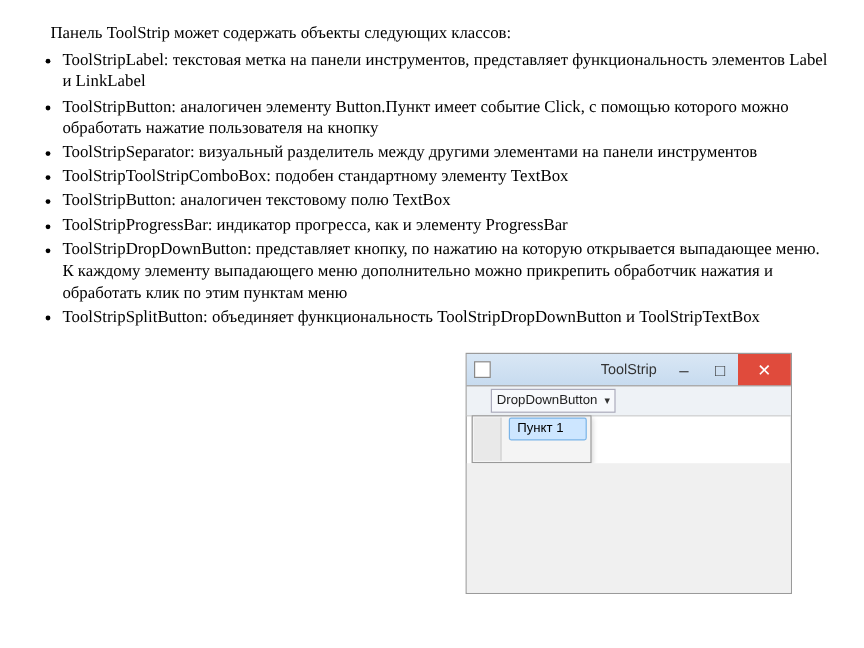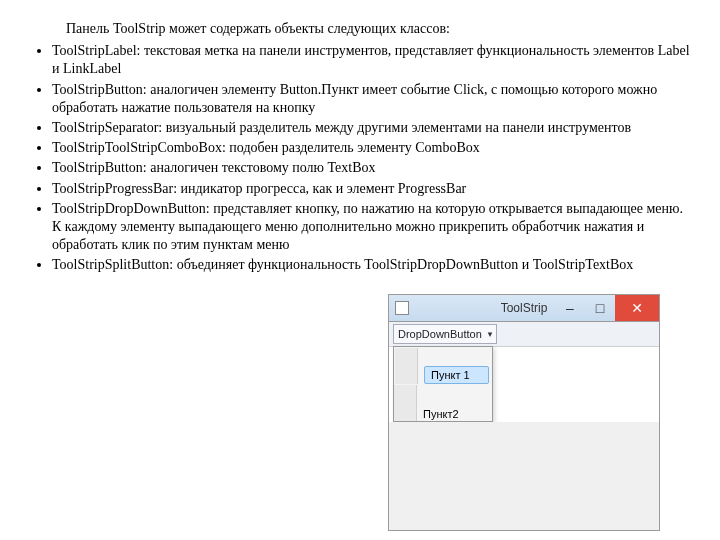--- a/index.html
+++ b/index.html
@@ -8,21 +8,21 @@
     font-family: "Times New Roman", serif;
     font-size: 14px;
     line-height: 1.3;
     color: #000;
     background: #fff;
     width: 720px;
     height: 540px;
     box-sizing: border-box;
   }
   .intro {
-    margin-left: 36px;
+    margin-left: 12px;
     margin-bottom: 4px;
   }
   ul {
     margin: 0 0 12px 0;
     padding-left: 22px;
   }
   li {
     margin-bottom: 2px;
   }
   .shot-wrap {
@@ -82,21 +82,21 @@
     color: #fff;
     width: 44px;
     font-size: 14px;
   }
   .toolbar {
     height: 24px;
     background: #eef2f6;
     border-bottom: 1px solid #cfcfcf;
     display: flex;
     align-items: center;
-    padding-left: 4px;
+    padding-left: 20px;
   }
   .dd-btn {
     display: flex;
     align-items: center;
     border: 1px solid #aab;
     background: #f7f9fc;
     height: 18px;
     padding: 0 4px;
     font-size: 11px;
     color: #222;
@@ -109,21 +109,21 @@
   .dd-menu {
     border: 1px solid #999;
     background: #f4f4f4;
     width: 98px;
     margin-left: 4px;
     margin-top: -1px;
     box-shadow: 2px 2px 4px rgba(0,0,0,0.15);
   }
   .dd-item {
     display: flex;
-    align-items: flex-end;
+    align-items: flex-start;
     height: 36px;
     font-size: 11px;
   }
   .dd-gutter {
     width: 22px;
     height: 100%;
     background: #e9e9e9;
     border-right: 1px solid #d0d0d0;
     margin-right: 6px;
   }
@@ -144,23 +144,23 @@
 </style>
 </head>
 <body>
 
 <div class="intro">Панель ToolStrip может содержать объекты следующих классов:</div>
 
 <ul>
   <li>ToolStripLabel: текстовая метка на панели инструментов, представляет функциональность элементов Label и LinkLabel</li>
   <li>ToolStripButton: аналогичен элементу Button.Пункт имеет событие Click, с помощью которого можно обработать нажатие пользователя на кнопку</li>
   <li>ToolStripSeparator: визуальный разделитель между другими элементами на панели инструментов</li>
-  <li>ToolStripToolStripComboBox: подобен разделитель элементу ComboBox</li>
+  <li>ToolStripToolStripComboBox: подобен стандартному элементу TextBox</li>
   <li>ToolStripButton: аналогичен текстовому полю TextBox</li>
-  <li>ToolStripProgressBar: индикатор прогресса, как и элемент ProgressBar</li>
+  <li>ToolStripProgressBar: индикатор прогресса, как и элементу ProgressBar</li>
   <li>ToolStripDropDownButton: представляет кнопку, по нажатию на которую открывается выпадающее меню. К каждому элементу выпадающего меню дополнительно можно прикрепить обработчик нажатия и обработать клик по этим пунктам меню</li>
   <li>ToolStripSplitButton: объединяет функциональность ToolStripDropDownButton и ToolStripTextBox</li>
 </ul>
 
 <div class="shot-wrap">
   <div class="win">
     <div class="titlebar">
       <div class="app-icon"></div>
       <div class="title-text">ToolStrip</div>
       <div class="winbtns">
@@ -173,20 +173,16 @@
       <div class="dd-btn">
         <span>DropDownButton</span>
         <span class="dd-arrow">▾</span>
       </div>
     </div>
     <div class="dd-menu">
       <div class="dd-item sel">
         <div class="dd-gutter"></div>
         <span class="dd-label">Пункт 1</span>
       </div>
-      <div class="dd-item">
-        <div class="dd-gutter"></div>
-        <span>Пункт2</span>
-      </div>
     </div>
     <div class="client"></div>
   </div>
 </div>
 
 </body></html>

